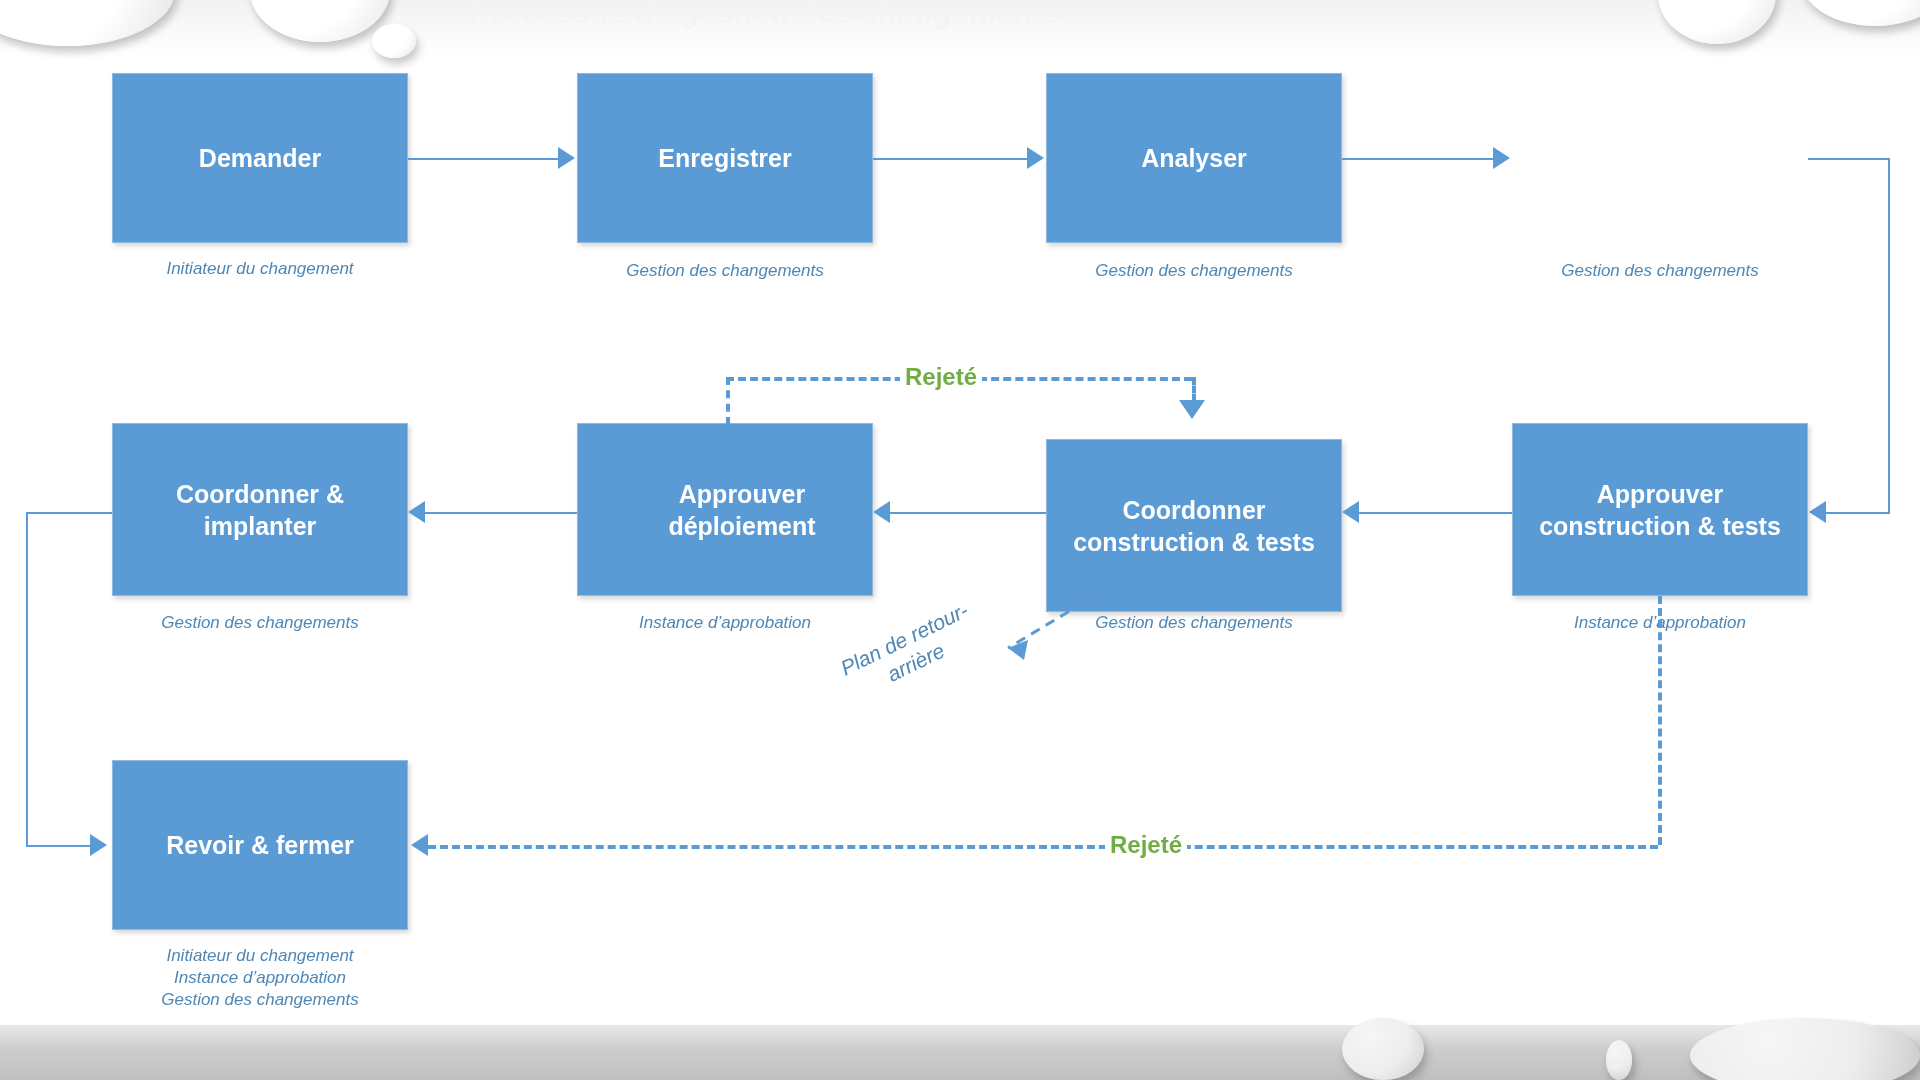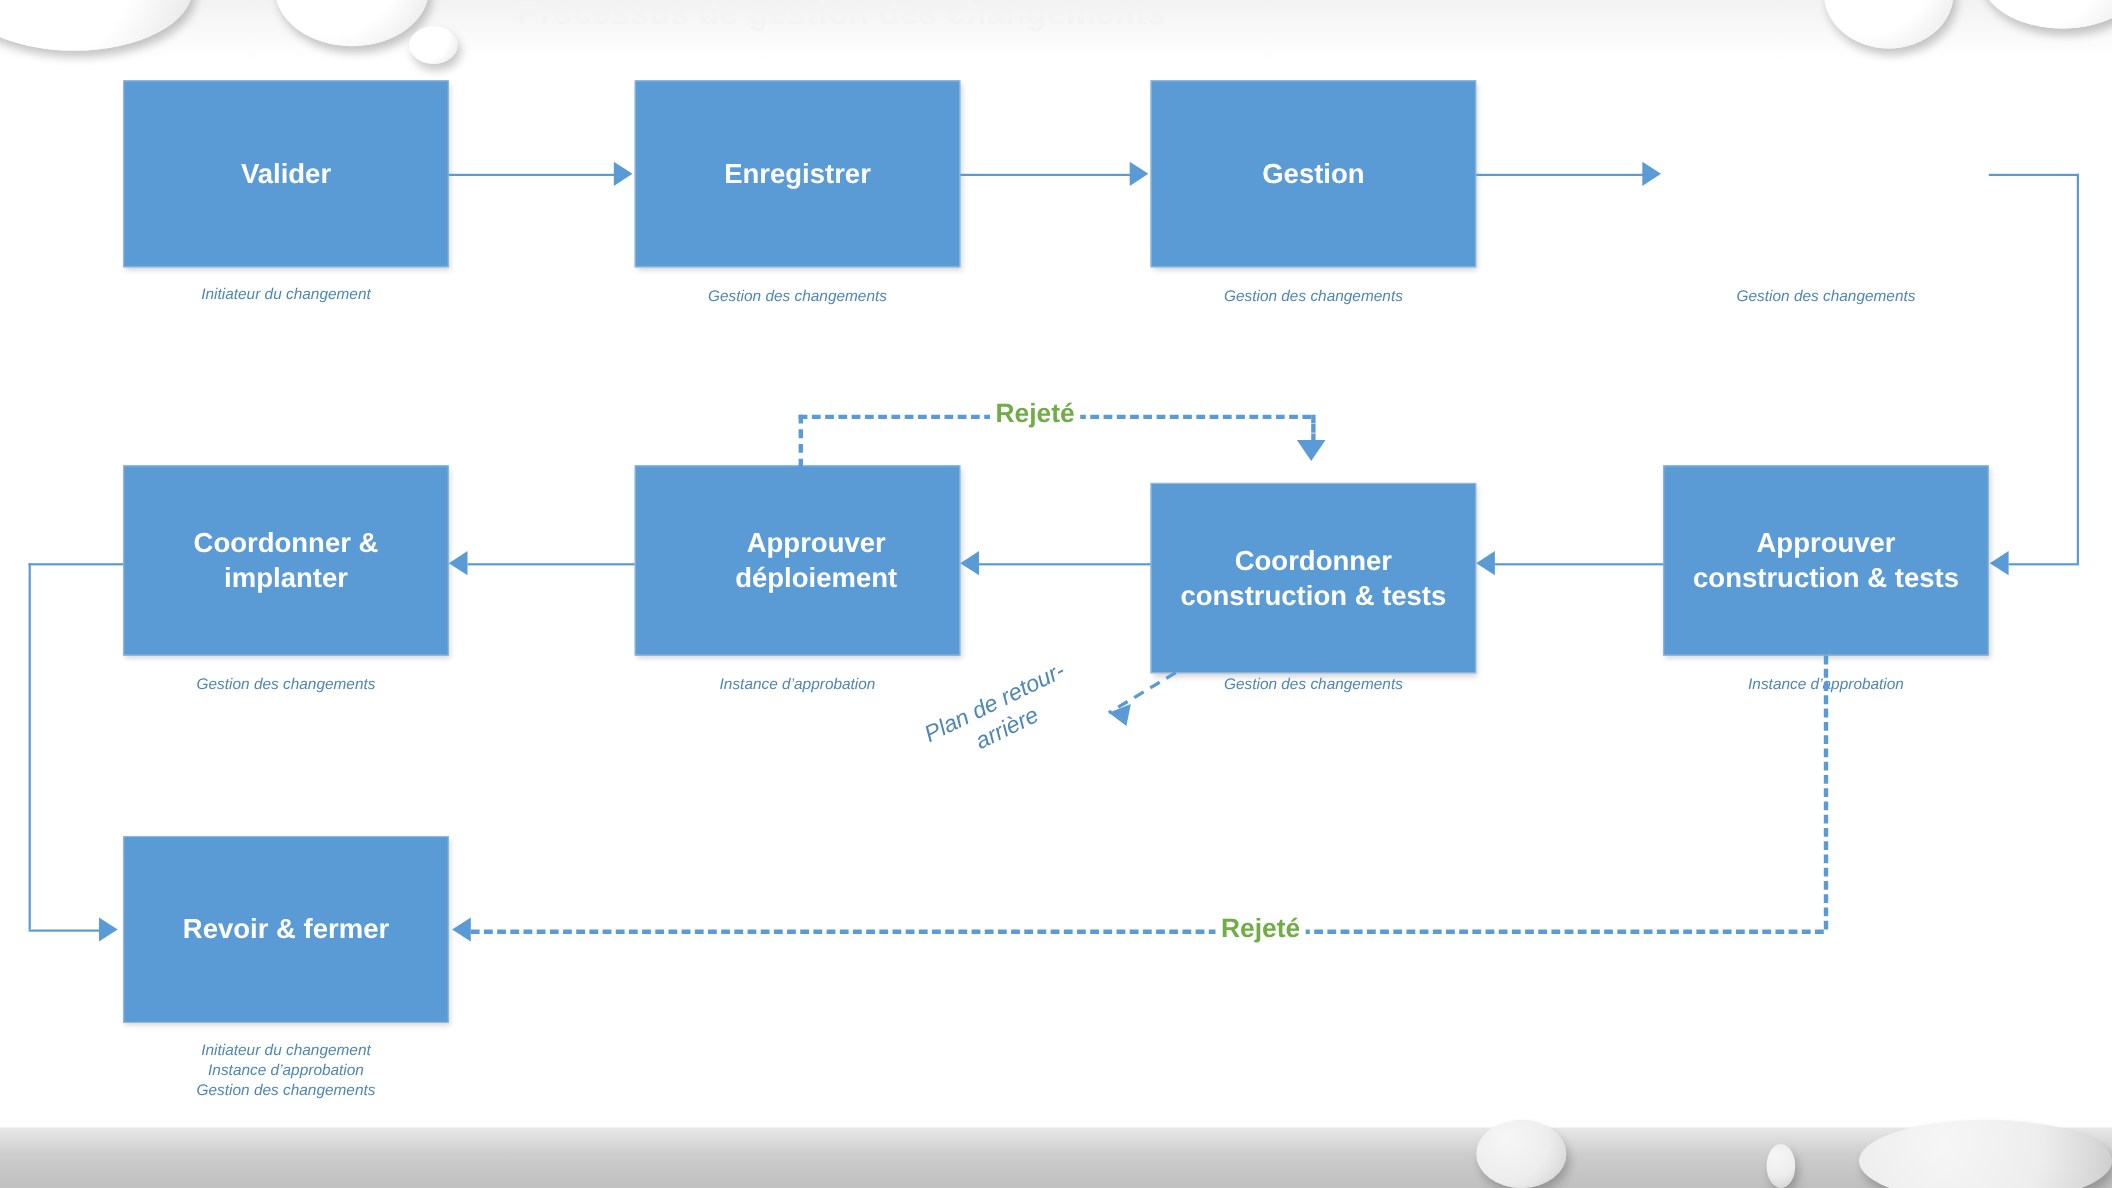--- a/index.html
+++ b/index.html
@@ -19,21 +19,21 @@
   .ghost-title{position:absolute;left:470px;top:-4px;font-size:30px;font-weight:bold;
      color:#f4f4f4;letter-spacing:.5px;white-space:nowrap;}
 
   
   .node{position:absolute;background:#5B9BD5;border:1px solid #8fb9dd;
      box-shadow:2px 3px 5px rgba(0,0,0,.16);
      display:flex;align-items:center;justify-content:center;text-align:center;
      color:#ffffff;font-weight:bold;font-size:25px;line-height:1.28;
      padding:0 10px;box-sizing:border-box;}
   .node.multi{font-size:25px;}
-  .caption{position:absolute;color:#4E87B5;font-style:italic;font-size:14px;
+  .caption{position:absolute;color:#4E87B5;font-style:italic;font-size:17px;
      text-align:center;line-height:1.30;white-space:nowrap;}
 
   
   .hline{position:absolute;height:0;border-top:2px solid #5B9BD5;}
   .vline{position:absolute;width:0;border-left:2px solid #5B9BD5;}
   .hline.dash{border-top-style:dashed;border-top-width:4px;}
   .vline.dash{border-left-style:dashed;border-left-width:4px;}
 
   .arrow{position:absolute;width:0;height:0;}
   .arrow.right{border-top:11px solid transparent;border-bottom:11px solid transparent;border-left:17px solid #5B9BD5;}
@@ -60,31 +60,31 @@
   <div class="bubble" style="left:372px;top:24px;width:44px;height:34px;"></div>
   <div class="bubble" style="left:1658px;top:-56px;width:118px;height:100px;"></div>
   <div class="bubble" style="left:1800px;top:-70px;width:150px;height:96px;"></div>
 
   <div class="bg-band-bottom"></div>
   <div class="bubble gray" style="left:1342px;top:1018px;width:82px;height:62px;"></div>
   <div class="bubble gray" style="left:1606px;top:1040px;width:26px;height:40px;"></div>
   <div class="bubble gray" style="left:1690px;top:1018px;width:230px;height:75px;"></div>
 
   <div class="node" style="left:112px;top:73px;width:296px;height:170px;">
-    <span>Valider</span>
+    <span>Demander</span>
   </div>
   <div class="caption" style="left:62px;top:258px;width:396px;">Initiateur du changement</div>
 
   <div class="node" style="left:577px;top:73px;width:296px;height:170px;">
     <span>Enregistrer</span>
   </div>
   <div class="caption" style="left:527px;top:260px;width:396px;">Gestion des changements</div>
 
   <div class="node" style="left:1046px;top:73px;width:296px;height:170px;">
-    <span>Gestion</span>
+    <span>Analyser</span>
   </div>
   <div class="caption" style="left:996px;top:260px;width:396px;">Gestion des changements</div>
 
   <div class="caption" style="left:1462px;top:260px;width:396px;">Gestion des changements</div>
 
   <div class="hline" style="left:408px;top:158px;width:152px;"></div>
   <div class="arrow right" style="left:558px;top:147px;"></div>
 
   <div class="hline" style="left:873px;top:158px;width:156px;"></div>
   <div class="arrow right" style="left:1027px;top:147px;"></div>

